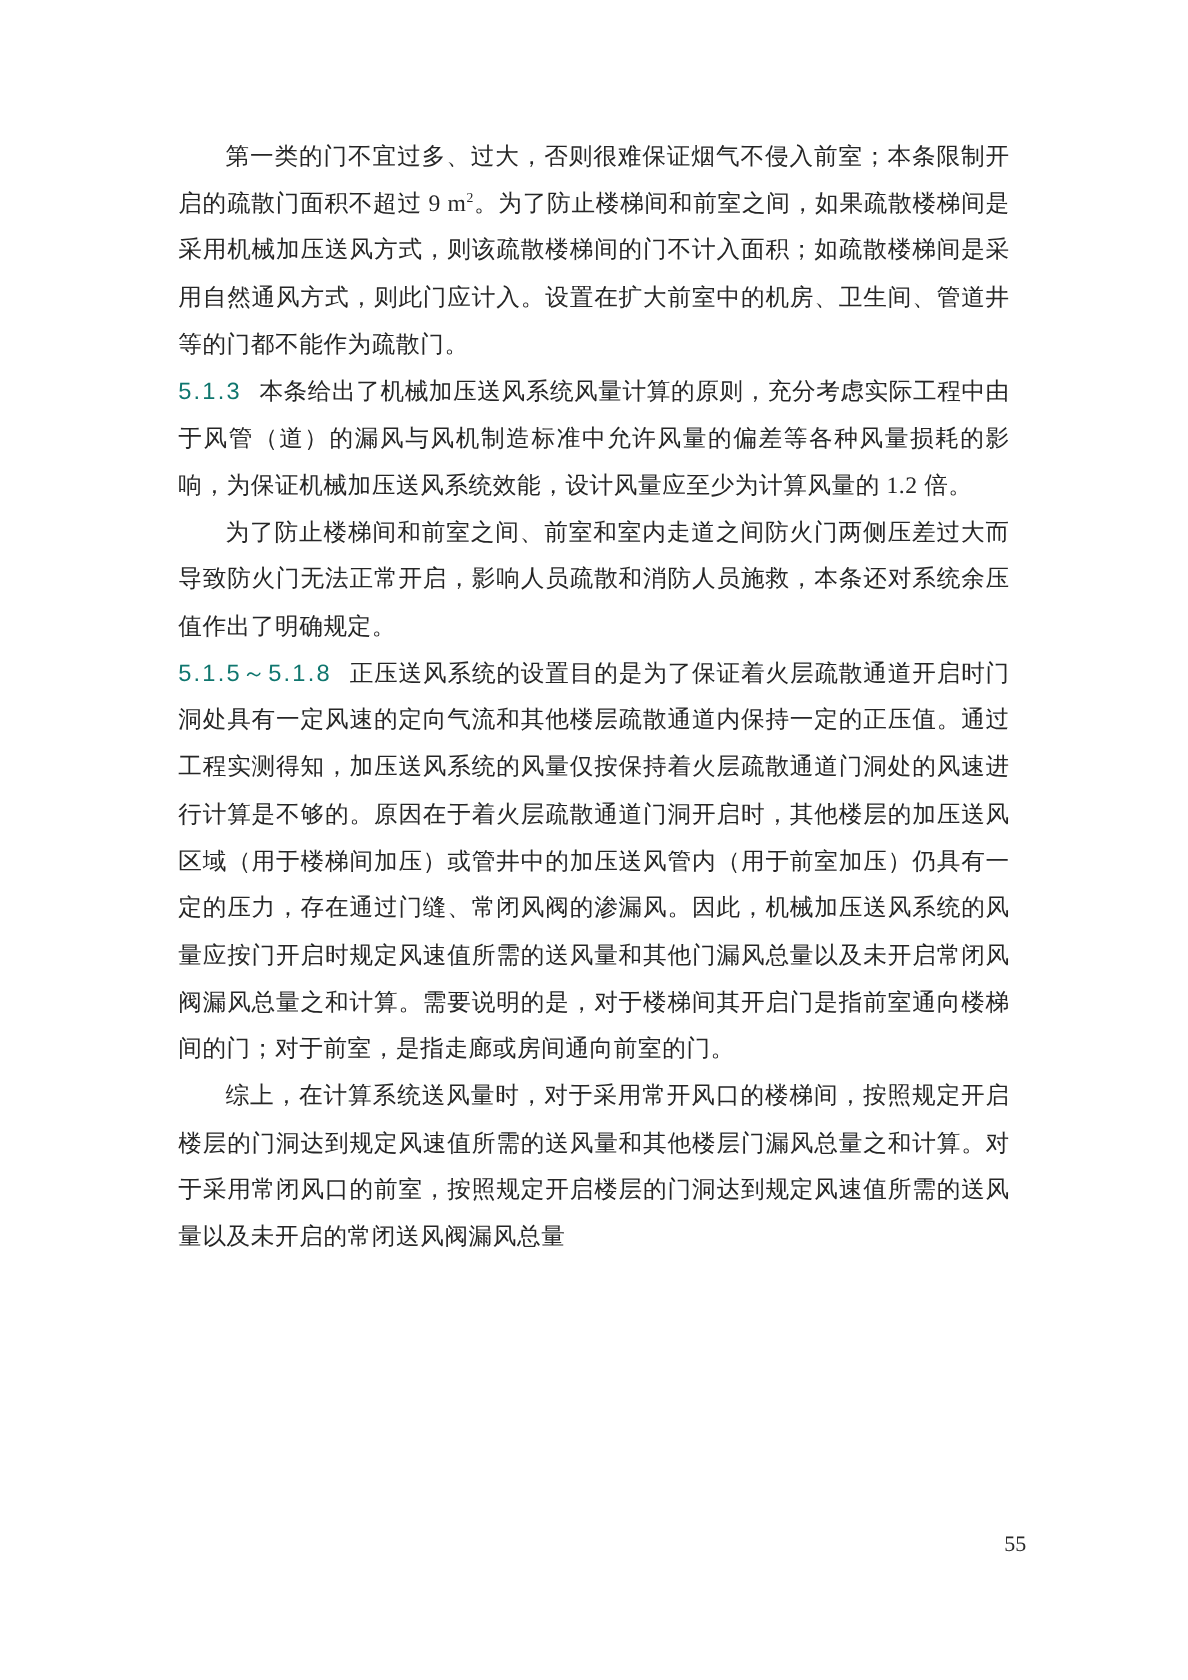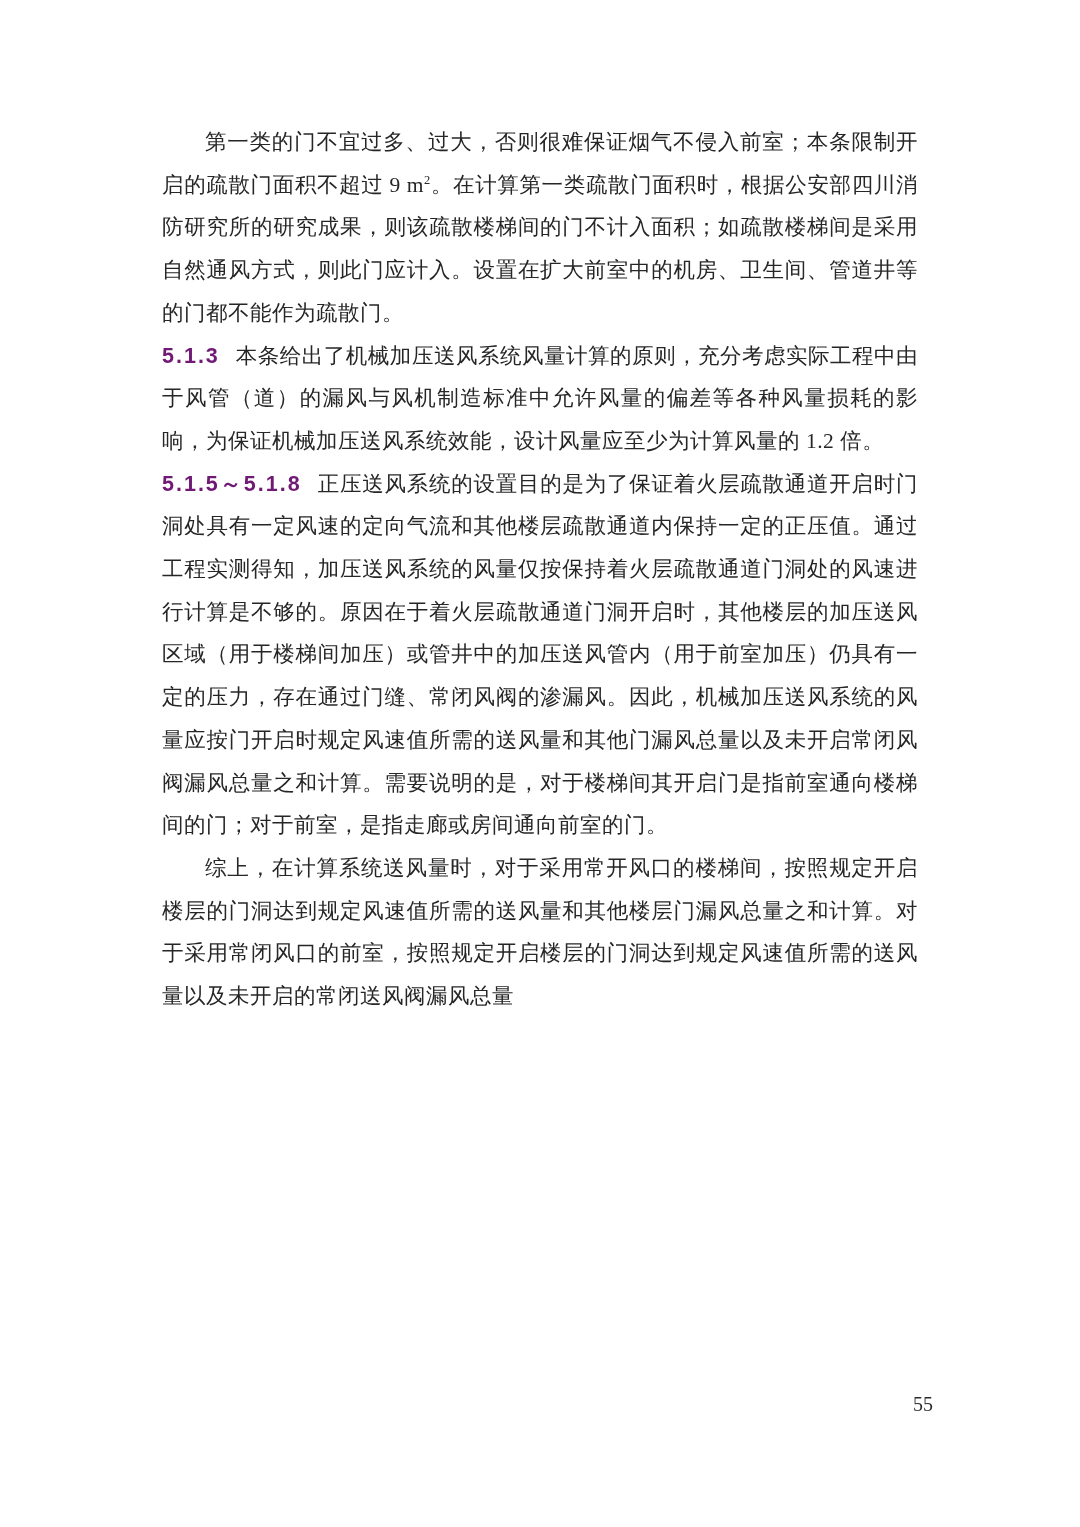--- a/index.html
+++ b/index.html
@@ -30,24 +30,24 @@
     line-height: 42.7px;
     text-align: justify;
     text-justify: inter-character;
     letter-spacing: 0.5px;
   }
   p.indent {
     text-indent: 2em;
   }
   .sec-num {
     font-family: "Liberation Sans", "DejaVu Sans", sans-serif;
-    font-weight: 700;
+    font-weight: 400;
     letter-spacing: 2px;
     padding-right: 16px;
-    color: #701a75;
+    color: #0f766e;
     white-space: nowrap;
   }
   sup.sup {
     font-size: 0.58em;
     line-height: 0;
     vertical-align: super;
   }
   sub.sub {
     font-size: 0.58em;
     line-height: 0;
@@ -62,26 +62,27 @@
     color: #2a2a2a;
     font-family: "Liberation Serif", "DejaVu Serif", serif;
   }
 </style>
 </head>
 <body>
 
 <div class="page">
   <div class="content">
 
-    <p class="para indent"><span>第一类的门不宜过多、过大，否则很难保证烟气不侵入前室；本条限制开启的疏散门面积不超过 9 m</span><sup class="sup">2</sup><span>。在计算第一类疏散门面积时，根据公安部四川消防研究所的研究成果，则该疏散楼梯间的门不计入面积；如疏散楼梯间是采用自然通风方式，则此门应计入。设置在扩大前室中的机房、卫生间、管道井等的门都不能作为疏散门。</span></p>
+    <p class="para indent"><span>第一类的门不宜过多、过大，否则很难保证烟气不侵入前室；本条限制开启的疏散门面积不超过 9 m</span><sup class="sup">2</sup><span>。为了防止楼梯间和前室之间，如果疏散楼梯间是采用机械加压送风方式，则该疏散楼梯间的门不计入面积；如疏散楼梯间是采用自然通风方式，则此门应计入。设置在扩大前室中的机房、卫生间、管道井等的门都不能作为疏散门。</span></p>
 
 
     <p class="para"><span class="sec-num">5.1.3</span><span>本条给出了机械加压送风系统风量计算的原则，充分考虑实际工程中由于风管（道）的漏风与风机制造标准中允许风量的偏差等各种风量损耗的影响，为保证机械加压送风系统效能，设计风量应至少为计算风量的 1.2 倍。</span></p>
 
 
+    <p class="para indent"><span>为了防止楼梯间和前室之间、前室和室内走道之间防火门两侧压差过大而导致防火门无法正常开启，影响人员疏散和消防人员施救，本条还对系统余压值作出了明确规定。</span></p>
 
     <p class="para"><span class="sec-num">5.1.5～5.1.8</span><span>正压送风系统的设置目的是为了保证着火层疏散通道开启时门洞处具有一定风速的定向气流和其他楼层疏散通道内保持一定的正压值。通过工程实测得知，加压送风系统的风量仅按保持着火层疏散通道门洞处的风速进行计算是不够的。原因在于着火层疏散通道门洞开启时，其他楼层的加压送风区域（用于楼梯间加压）或管井中的加压送风管内（用于前室加压）仍具有一定的压力，存在通过门缝、常闭风阀的渗漏风。因此，机械加压送风系统的风量应按门开启时规定风速值所需的送风量和其他门漏风总量以及未开启常闭风阀漏风总量之和计算。需要说明的是，对于楼梯间其开启门是指前室通向楼梯间的门；对于前室，是指走廊或房间通向前室的门。</span></p>
 
 
     <p class="para indent"><span>综上，在计算系统送风量时，对于采用常开风口的楼梯间，按照规定开启楼层的门洞达到规定风速值所需的送风量和其他楼层门漏风总量之和计算。对于采用常闭风口的前室，按照规定开启楼层的门洞达到规定风速值所需的送风量以及未开启的常闭送风阀漏风总量</span></p>
 
   </div>
 
   <div class="page-number">55</div>
 </div>

